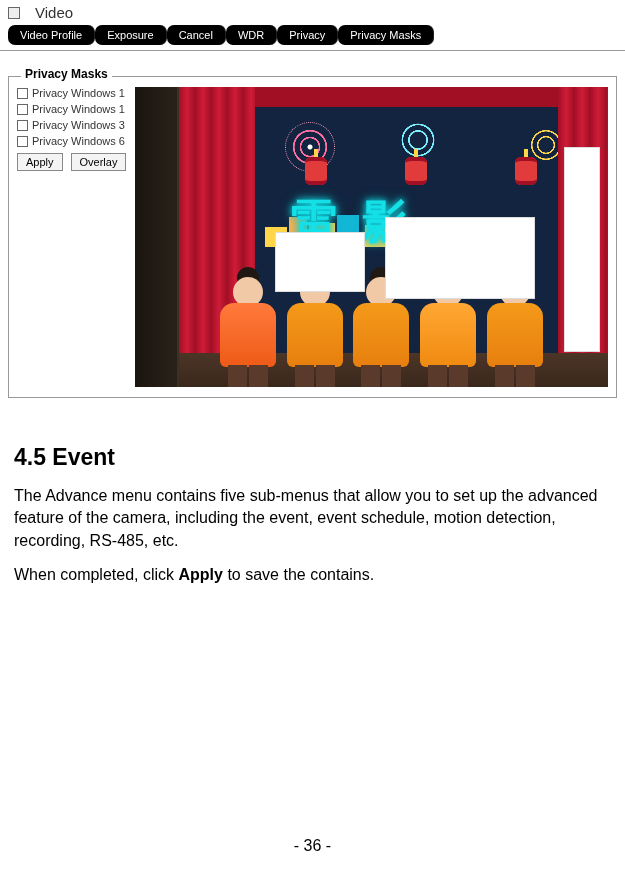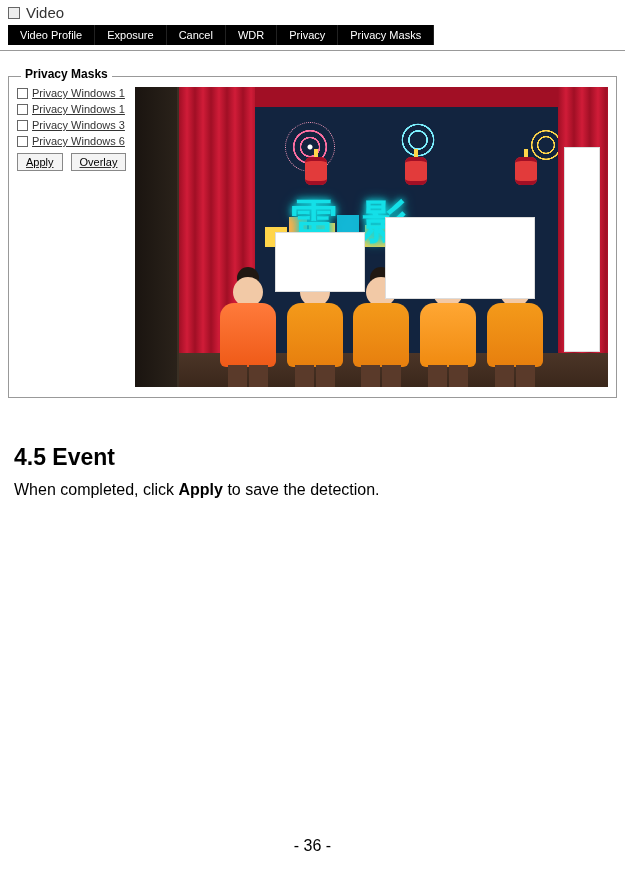--- a/index.html
+++ b/index.html
@@ -13,21 +13,21 @@
   }
   .page-wrap {
     width: 100%;
     height: 100%;
     padding: 4px 8px 0 8px;
   }
   
   .panel-header {
     display: flex;
     align-items: center;
-    gap: 6px;
+    gap: 15px;
     margin-bottom: 4px;
   }
   .panel-icon {
     width: 12px; height: 12px;
     border: 1px solid #666;
     background: #eee;
     display: inline-block;
   }
   .panel-title {
     font-size: 15px;
@@ -38,20 +38,21 @@
     display: flex;
     position: relative;
   }
   .tab {
     background: #000;
     color: #fff;
     font-size: 11px;
     padding: 4px 12px;
     border-right: 1px solid #222;
     cursor: pointer;
+    border-radius: 7px;
   }
   .tab:last-child { border-right: none; }
   .tabs-underline {
     position: absolute;
     left: -8px;
     right: -8px;
     bottom: -6px;
     border-bottom: 1px solid #999;
   }
   .exposure-band {
@@ -77,21 +78,20 @@
     left: 12px;
     background: #fff;
     padding: 0 4px;
     font-weight: bold;
     font-size: 12px;
   }
   .options {
     flex: 0 0 110px;
     font-size: 11px;
     color: #333;
-    text-decoration: underline;
   }
   .opt-row {
     display: flex;
     align-items: center;
     gap: 4px;
     margin-bottom: 4px;
     white-space: nowrap;
   }
   .cb {
     width: 11px; height: 11px;
@@ -268,21 +268,21 @@
     background: linear-gradient(#4b3527, #3a271b);
   }
   
   .doc {
     margin-top: 46px;
     padding: 0 6px;
   }
   .doc h2 {
     font-size: 23px;
     font-weight: bold;
-    margin-bottom: 8px;
+    margin-bottom: 14px;
   }
   .doc p {
     font-size: 16px;
     line-height: 1.4;
     margin-bottom: 12px;
   }
   .page-num {
     position: absolute;
     bottom: 21px;
     left: 50%;
@@ -389,19 +389,20 @@
           <div class="mask-rect m1"></div>
           <div class="mask-rect m2"></div>
           <div class="mask-rect m3"></div>
         </div>
       </div>
     </div>
   </div>
 
   <div class="doc">
     <h2>4.5   Event</h2>
+    <p>The Advance menu contains five sub-menus that allow you to set up the advanced feature of the camera, including the event, event schedule, motion detection, recording, RS-485, etc.</p>
     <p>
-      <span>When completed, click </span><b>Apply</b><span> to save the detection.</span>
+      <span>When completed, click </span><b>Apply</b><span> to save the contains.</span>
     </p>
   </div>
 
   <div class="page-num">- 36 -</div>
 </div>
 
 </body></html>

